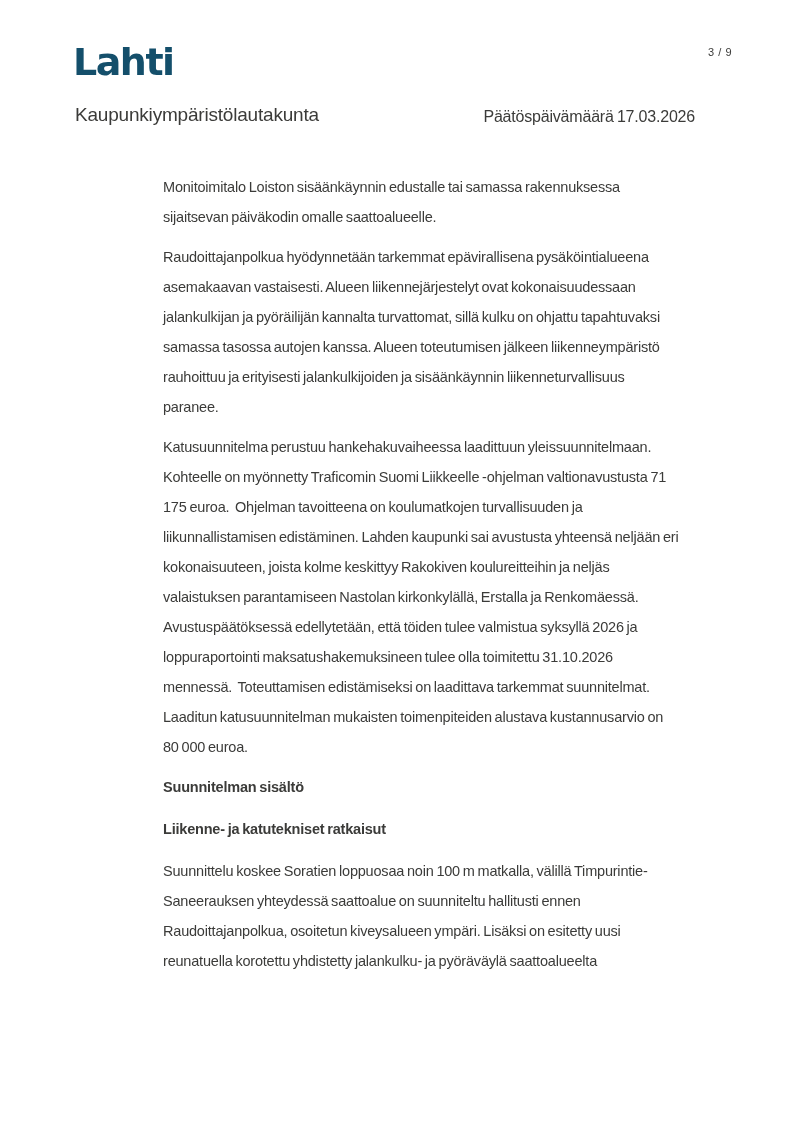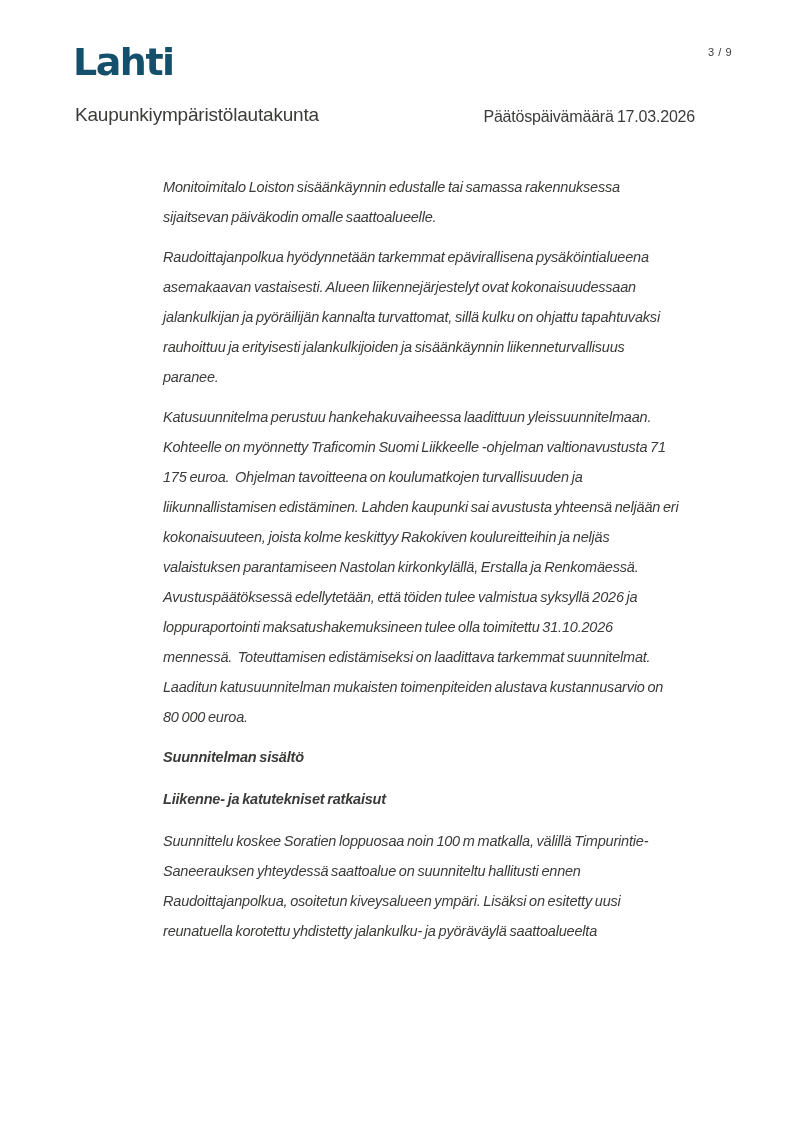--- a/index.html
+++ b/index.html
@@ -50,21 +50,20 @@
     word-spacing: -1px;
   }
   .content {
     position: absolute;
     left: 163px;
     top: 172px;
     width: 560px;
     font-size: 14.5px;
     letter-spacing: -0.2px;
     word-spacing: -1px;
-    font-style: italic;
   }
   .para {
     margin: 0 0 10px 0;
   }
   .para .line {
     height: 30px;
     line-height: 30px;
     white-space: pre;
   }
   .heading {
@@ -85,20 +84,21 @@
   <div class="hdr-right">Päätöspäivämäärä 17.03.2026</div>
   <div class="content" id="content">
       <div class="para">
         <div class="line">Monitoimitalo Loiston sisäänkäynnin edustalle tai samassa rakennuksessa</div>
         <div class="line">sijaitsevan päiväkodin omalle saattoalueelle.</div>
       </div>
       <div class="para">
         <div class="line">Raudoittajanpolkua hyödynnetään tarkemmat epävirallisena pysäköintialueena</div>
         <div class="line">asemakaavan vastaisesti. Alueen liikennejärjestelyt ovat kokonaisuudessaan</div>
         <div class="line">jalankulkijan ja pyöräilijän kannalta turvattomat, sillä kulku on ohjattu tapahtuvaksi</div>
+        <div class="line">samassa tasossa autojen kanssa. Alueen toteutumisen jälkeen liikenneympäristö</div>
         <div class="line">rauhoittuu ja erityisesti jalankulkijoiden ja sisäänkäynnin liikenneturvallisuus</div>
         <div class="line">paranee.</div>
       </div>
       <div class="para">
         <div class="line">Katusuunnitelma perustuu hankehakuvaiheessa laadittuun yleissuunnitelmaan.</div>
         <div class="line">Kohteelle on myönnetty Traficomin Suomi Liikkeelle -ohjelman valtionavustusta 71</div>
         <div class="line">175 euroa.  Ohjelman tavoitteena on koulumatkojen turvallisuuden ja</div>
         <div class="line">liikunnallistamisen edistäminen. Lahden kaupunki sai avustusta yhteensä neljään eri</div>
         <div class="line">kokonaisuuteen, joista kolme keskittyy Rakokiven koulureitteihin ja neljäs</div>
         <div class="line">valaistuksen parantamiseen Nastolan kirkonkylällä, Erstalla ja Renkomäessä.</div>

